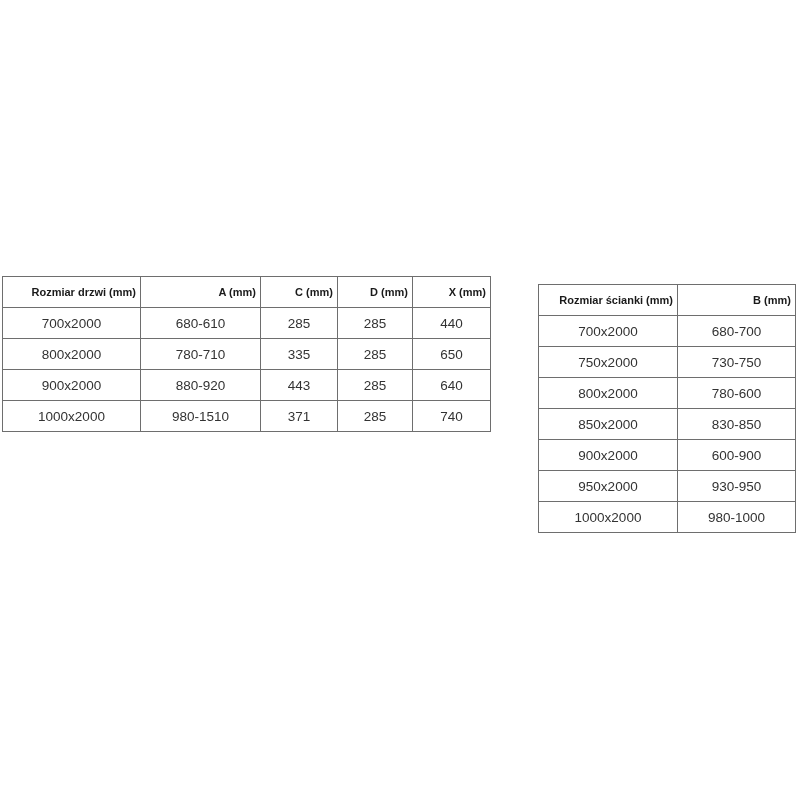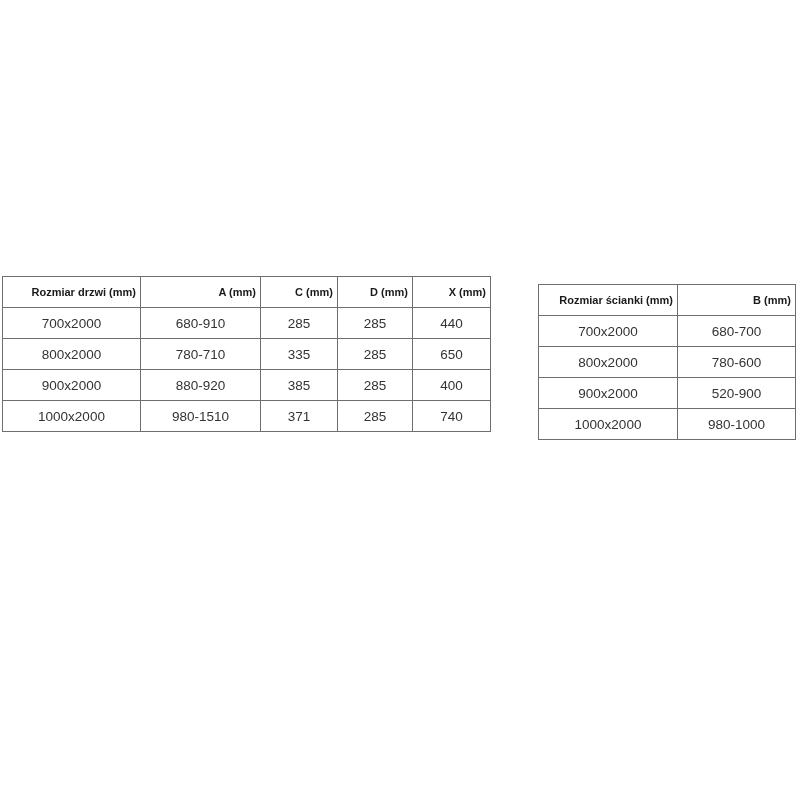--- a/index.html
+++ b/index.html
@@ -63,38 +63,38 @@
           <th>Rozmiar drzwi (mm)</th>
           <th>A (mm)</th>
           <th>C (mm)</th>
           <th>D (mm)</th>
           <th>X (mm)</th>
         </tr>
       </thead>
       <tbody>
         <tr>
           <td>700x2000</td>
-          <td>680-910</td>
+          <td>680-610</td>
           <td>285</td>
           <td>285</td>
           <td>440</td>
         </tr>
         <tr>
           <td>800x2000</td>
           <td>780-710</td>
           <td>335</td>
           <td>285</td>
           <td>650</td>
         </tr>
         <tr>
           <td>900x2000</td>
           <td>880-920</td>
-          <td>385</td>
+          <td>443</td>
           <td>285</td>
-          <td>400</td>
+          <td>640</td>
         </tr>
         <tr>
           <td>1000x2000</td>
           <td>980-1510</td>
           <td>371</td>
           <td>285</td>
           <td>740</td>
         </tr>
       </tbody>
     </table>
@@ -108,26 +108,38 @@
           <th>Rozmiar ścianki (mm)</th>
           <th>B (mm)</th>
         </tr>
       </thead>
       <tbody>
         <tr>
           <td>700x2000</td>
           <td>680-700</td>
         </tr>
         <tr>
+          <td>750x2000</td>
+          <td>730-750</td>
+        </tr>
+        <tr>
           <td>800x2000</td>
           <td>780-600</td>
         </tr>
         <tr>
+          <td>850x2000</td>
+          <td>830-850</td>
+        </tr>
+        <tr>
           <td>900x2000</td>
-          <td>520-900</td>
+          <td>600-900</td>
+        </tr>
+        <tr>
+          <td>950x2000</td>
+          <td>930-950</td>
         </tr>
         <tr>
           <td>1000x2000</td>
           <td>980-1000</td>
         </tr>
       </tbody>
     </table>
 </div>
 
 </body></html>

